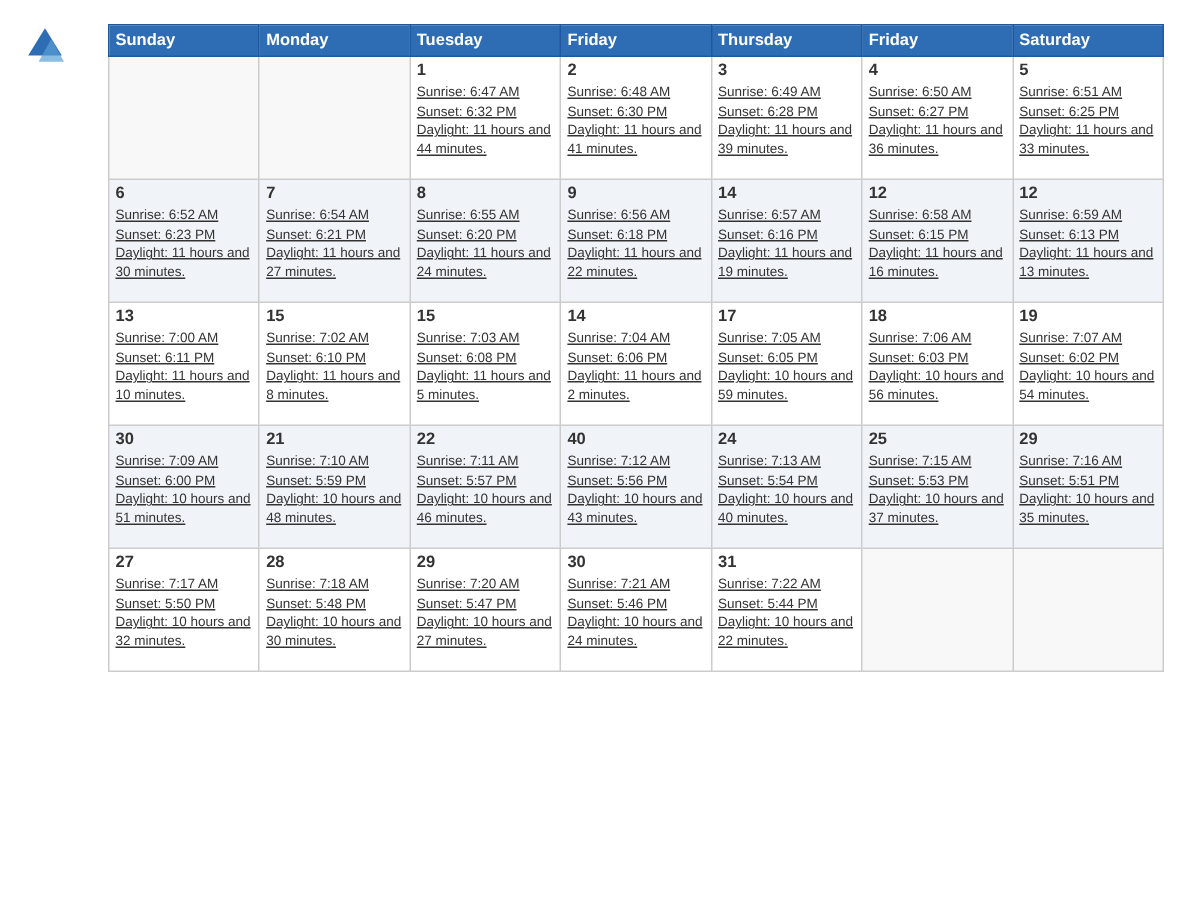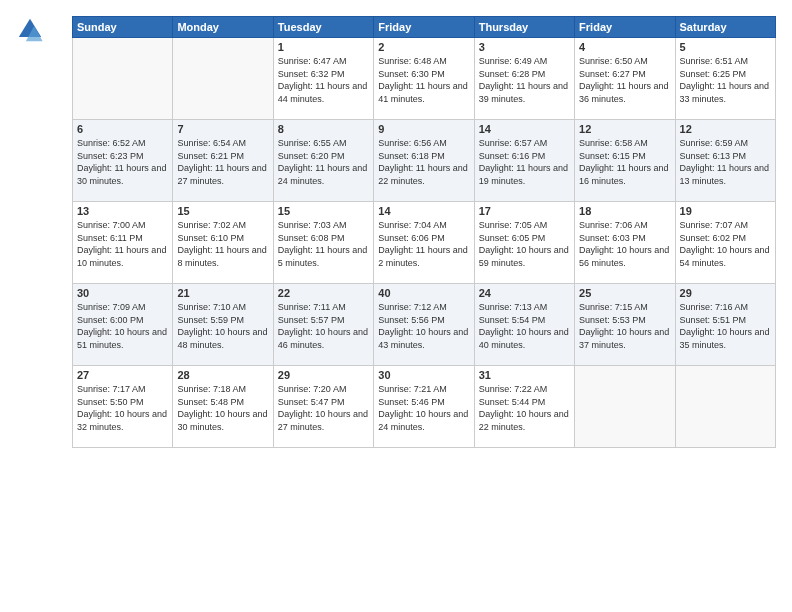--- a/index.html
+++ b/index.html
@@ -83,20 +83,21 @@
     .day-number {
       font-size: 11px;
       font-weight: bold;
       display: block;
       margin-bottom: 2px;
     }
     .day-info {
       font-size: 9px;
       line-height: 1.4;
       color: #333;
+      text-decoration: underline;
     }
     .row-alt td {
       background: #f0f4f8;
     }
   </style>
 </head>
 <body>
 
 <div class="page">
   <div class="header">

